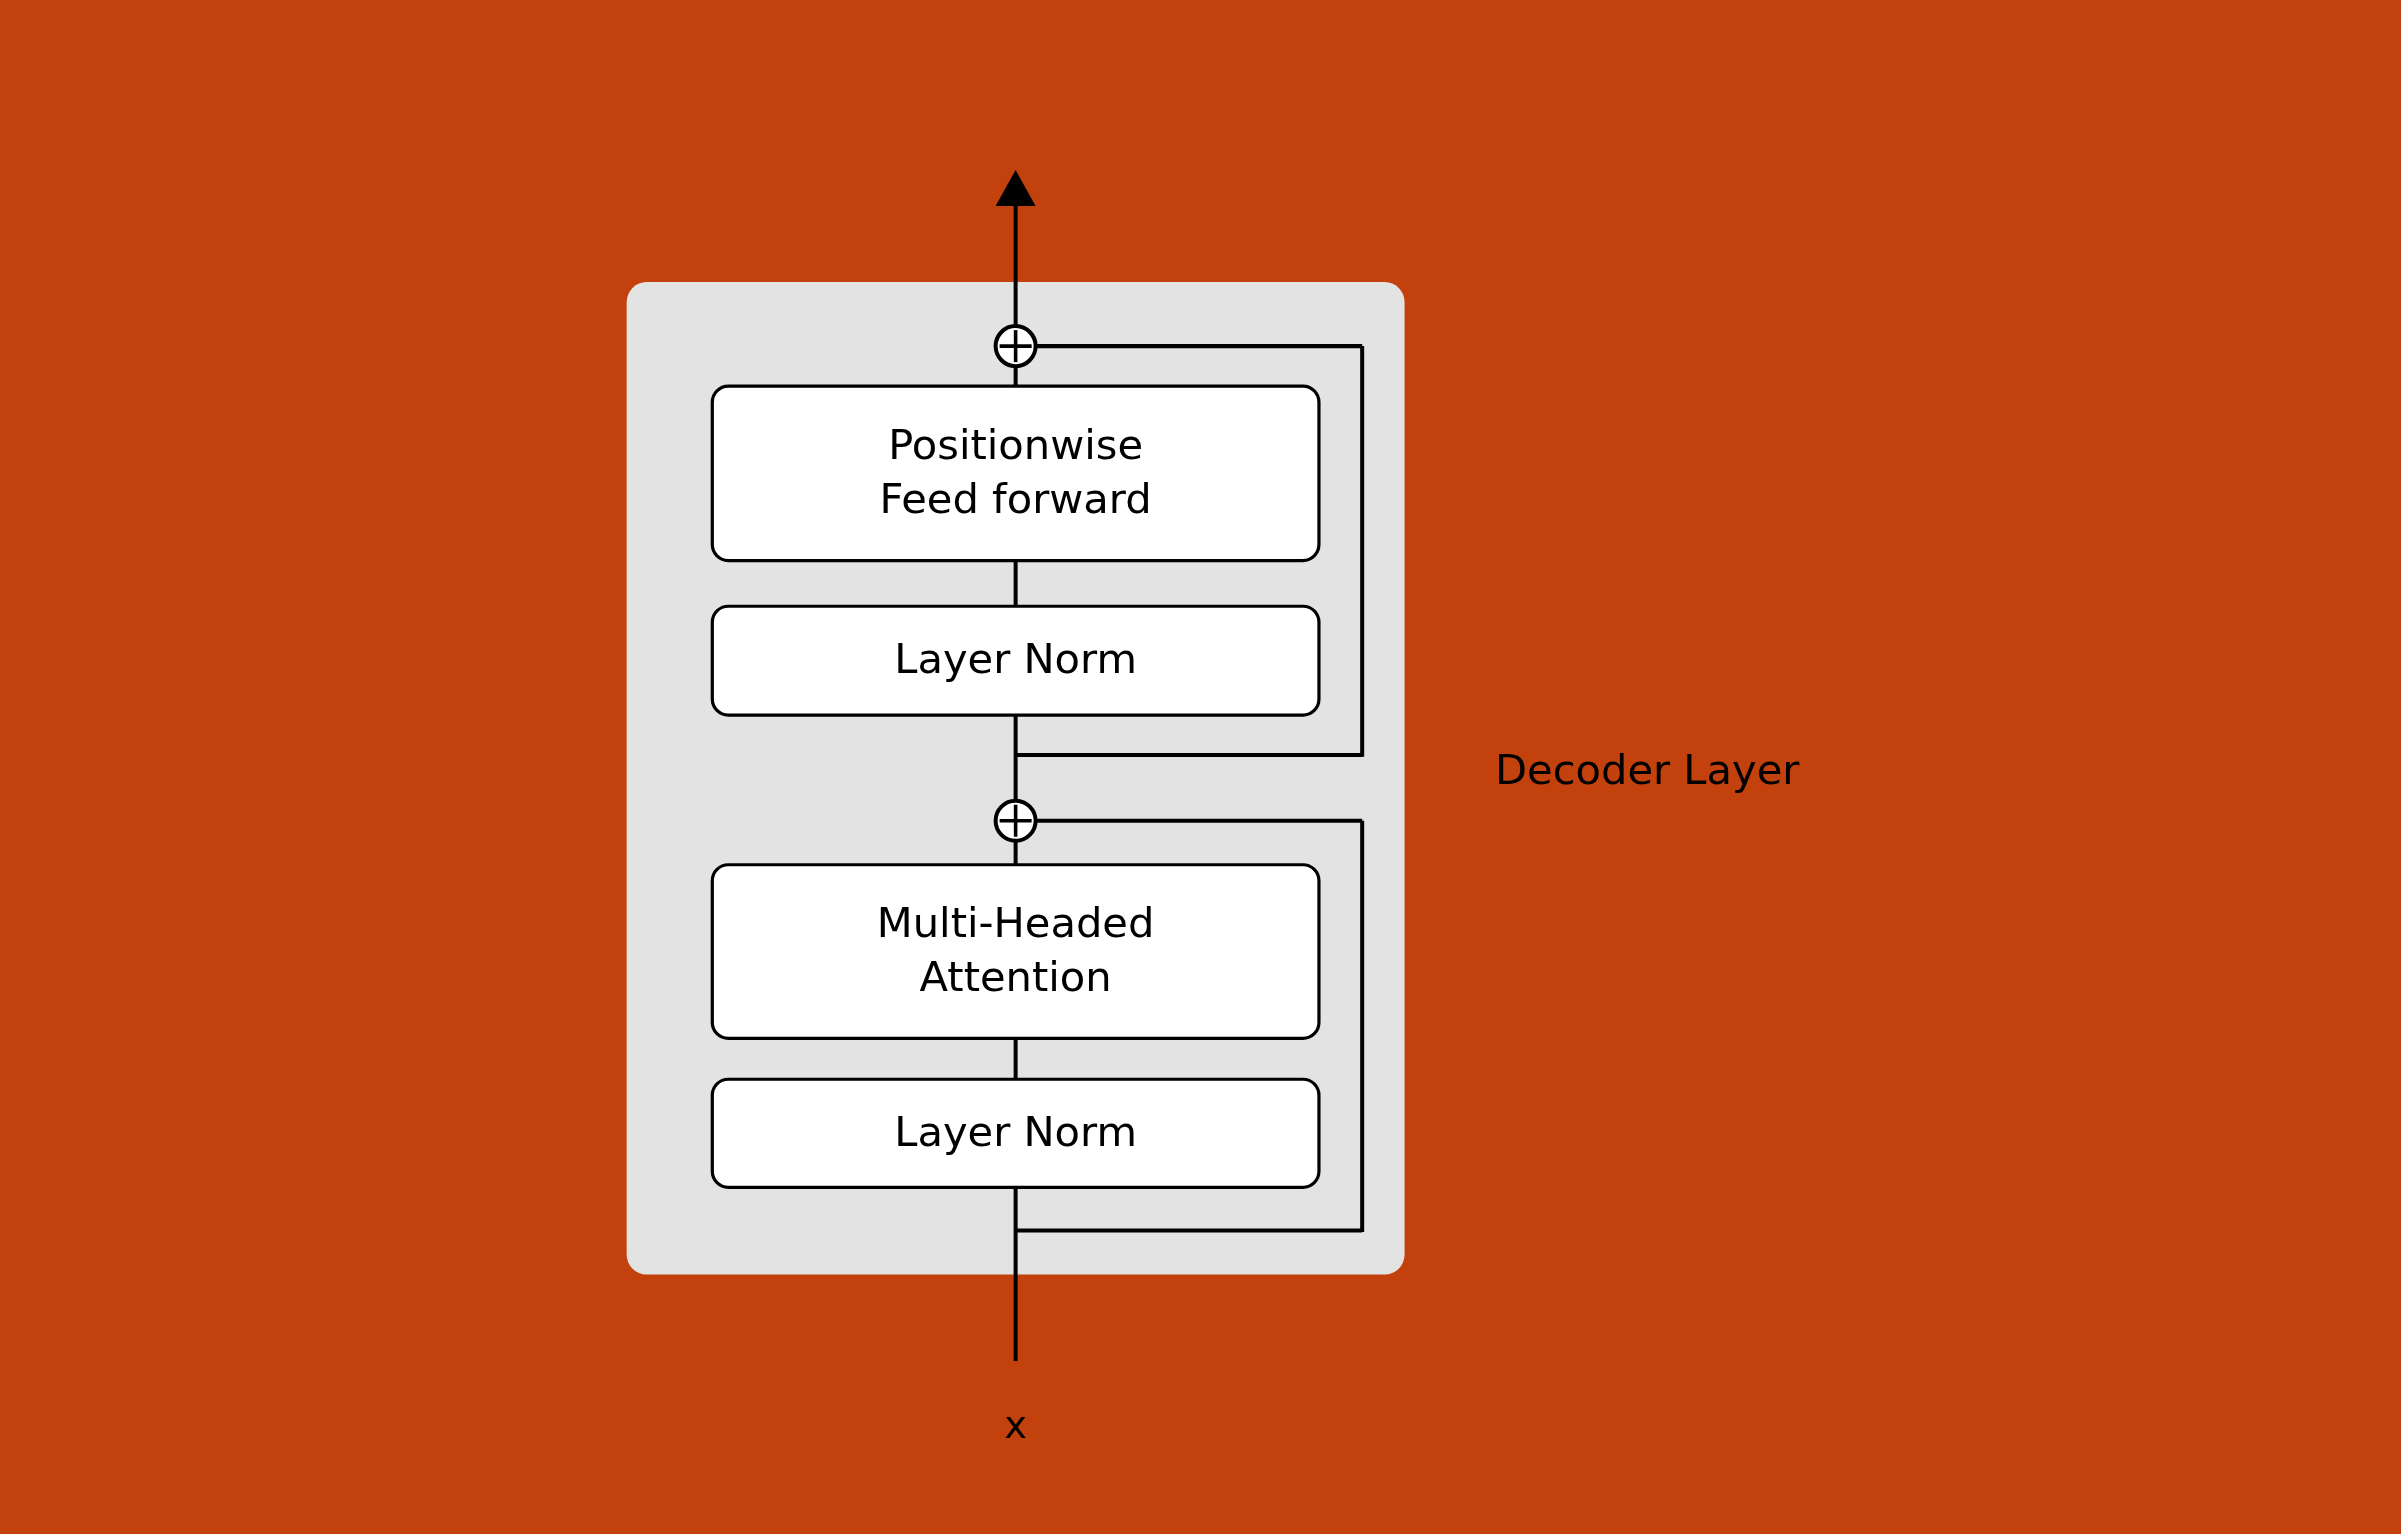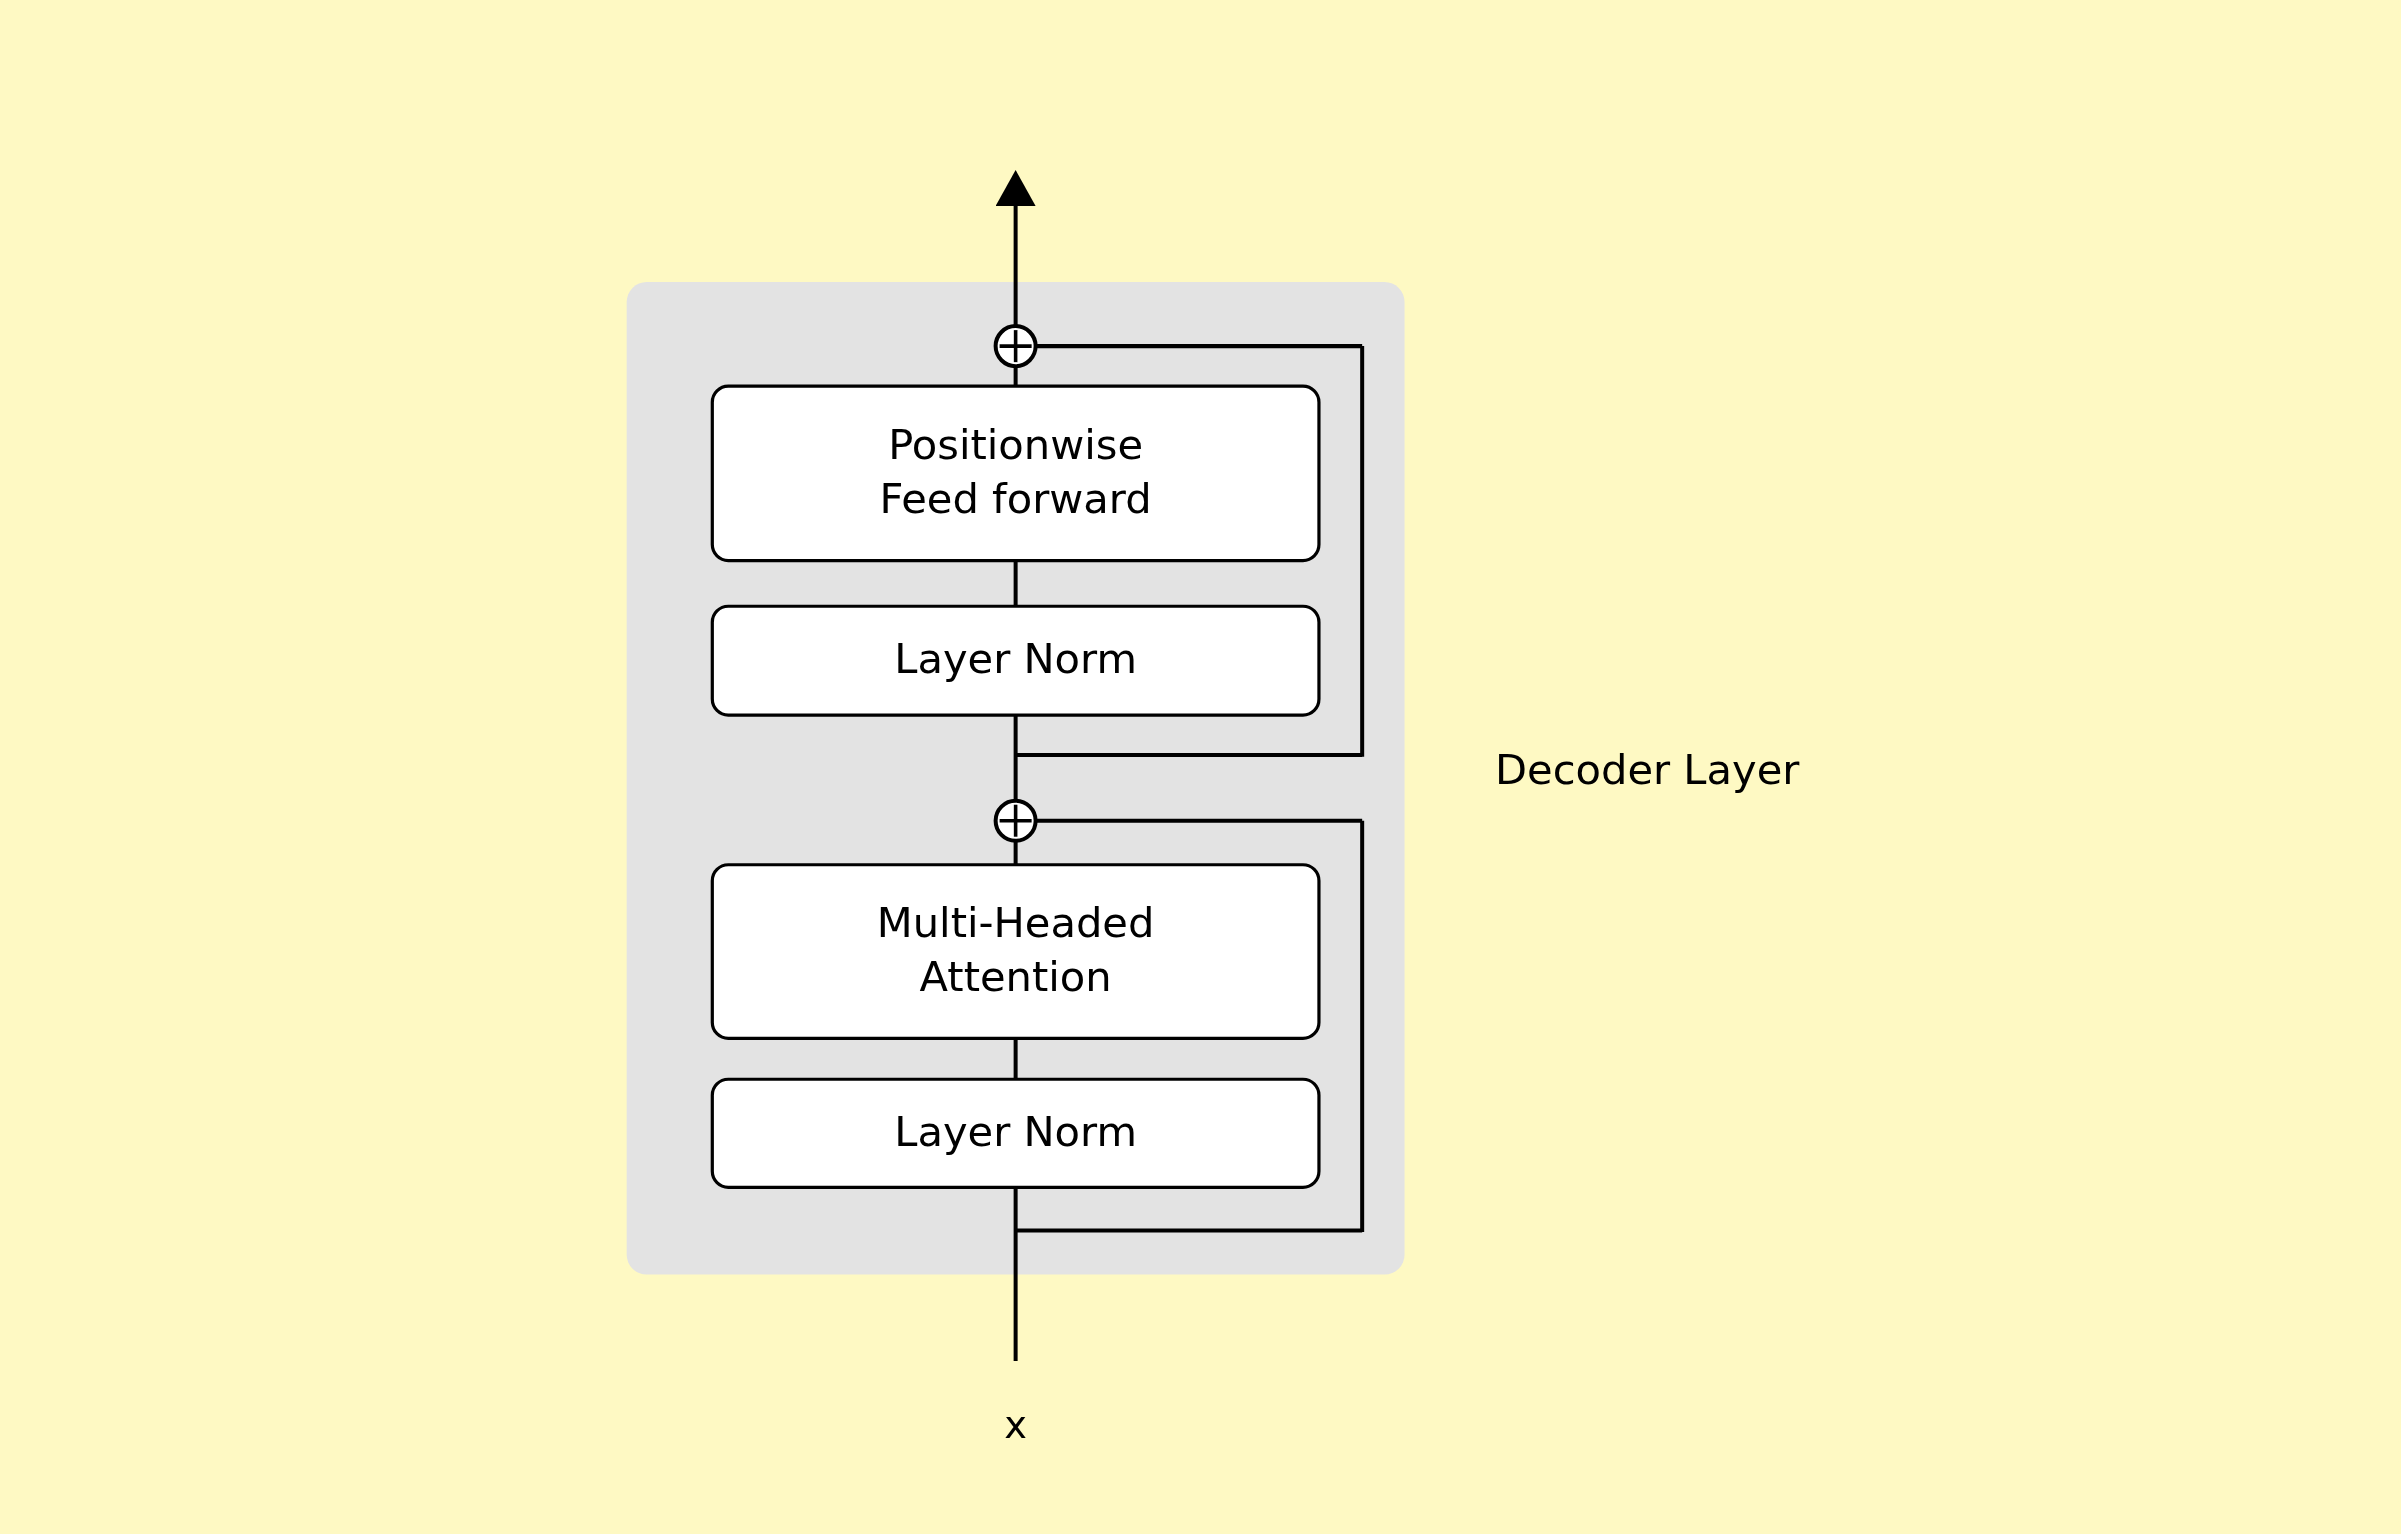--- a/index.html
+++ b/index.html
@@ -10,21 +10,21 @@
   body {
     width: 2401px;
     height: 1535px;
     font-family: "DejaVu Sans", "Liberation Sans", sans-serif;
     overflow: hidden;
   }
   #stage {
     position: relative;
     width: 2401px;
     height: 1535px;
-    background: #fef9c3;
+    background: #c2410c;
   }
   #diagram-svg {
     position: absolute;
     top: 0;
     left: 0;
     width: 2401px;
     height: 1535px;
     display: block;
   }
   .node-label {

